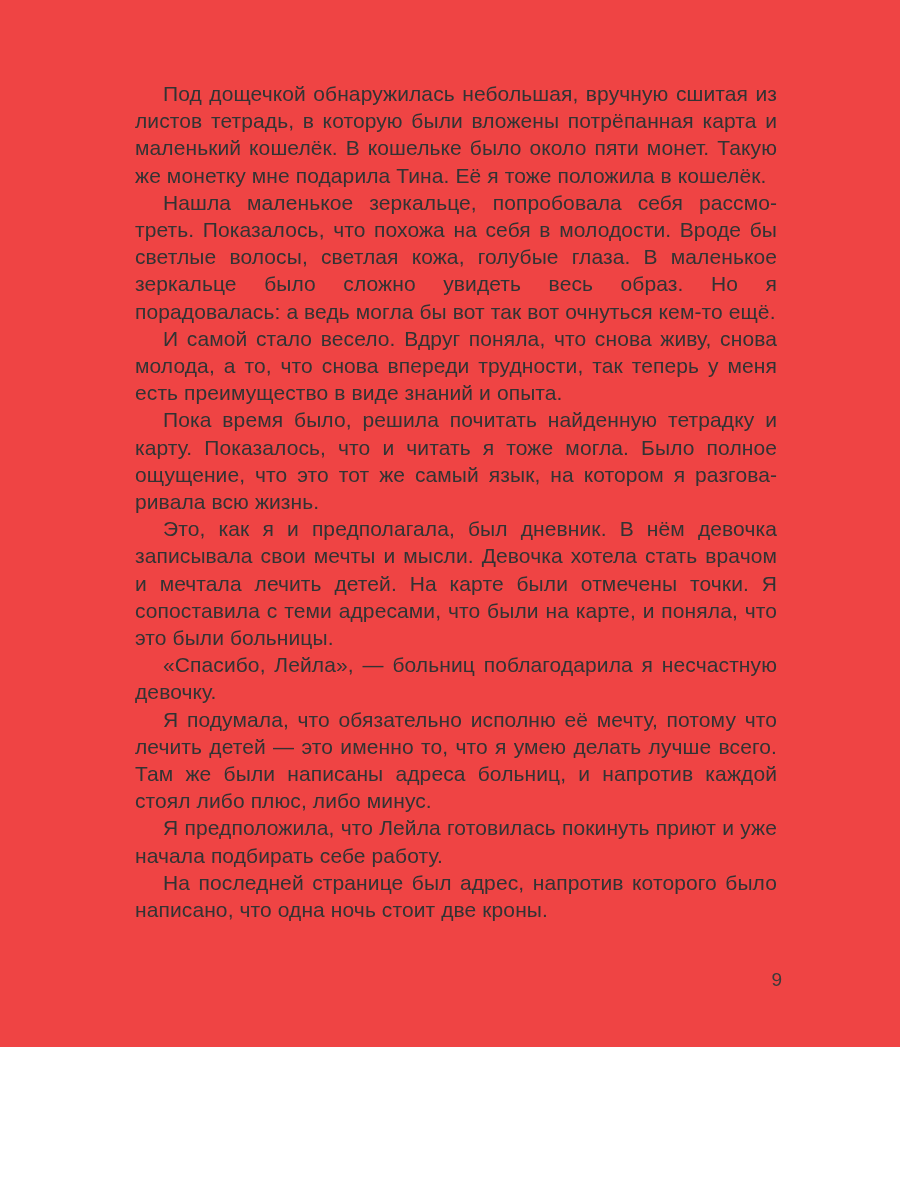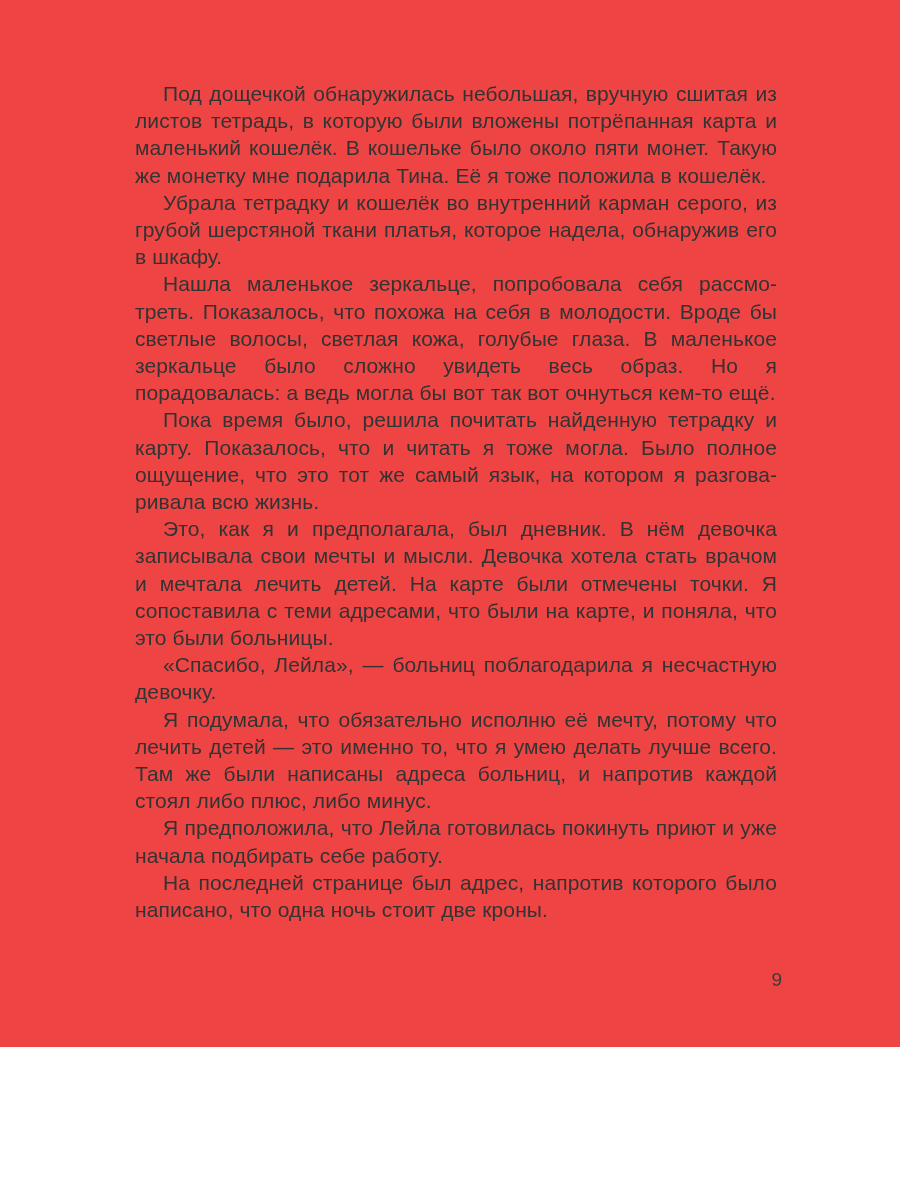--- a/index.html
+++ b/index.html
@@ -41,22 +41,22 @@
     font-size: 19px;
     color: #3a3a3a;
   }
 </style>
 </head>
 <body>
 
 <div class="page">
   <div class="text-block">
     <p>Под дощечкой обнаружилась небольшая, вручную сшитая из листов тетрадь, в которую были вложены потрёпанная карта и маленький кошелёк. В кошельке было около пяти монет. Такую же монетку мне подарила Тина. Её я тоже положила в кошелёк.</p>
-    <p>Убрала тетрадку и кошелёк во внутренний карман серого, из грубой шерстяной ткани платья, которое надела, обнаружив его в шкафу.</p>
     <p>Нашла маленькое зеркальце, попробовала себя рассмо­треть. Показалось, что похожа на себя в молодости. Вроде бы светлые волосы, светлая кожа, голубые глаза. В маленькое зеркальце было сложно увидеть весь образ. Но я порадовалась: а ведь могла бы вот так вот очнуться кем-то ещё.</p>
+    <p>И самой стало весело. Вдруг поняла, что снова живу, снова молода, а то, что снова впереди трудности, так теперь у меня есть преимущество в виде знаний и опыта.</p>
     <p>Пока время было, решила почитать найденную тетрадку и карту. Показалось, что и читать я тоже могла. Было полное ощущение, что это тот же самый язык, на котором я разгова­ривала всю жизнь.</p>
     <p>Это, как я и предполагала, был дневник. В нём девочка записывала свои мечты и мысли. Девочка хотела стать вра­чом и мечтала лечить детей. На карте были отмечены точки. Я сопоставила с теми адресами, что были на карте, и поняла, что это были больницы.</p>
     <p>«Спасибо, Лейла», — больниц поблагодарила я несчаст­ную девочку.</p>
     <p>Я подумала, что обязательно исполню её мечту, потому что лечить детей — это именно то, что я умею делать лучше всего. Там же были написаны адреса больниц, и напротив каждой стоял либо плюс, либо минус.</p>
     <p>Я предположила, что Лейла готовилась покинуть приют и уже начала подбирать себе работу.</p>
     <p>На последней странице был адрес, напротив которого было написано, что одна ночь стоит две кроны.</p>
   </div>
   <div class="page-number">9</div>
 </div>
 

